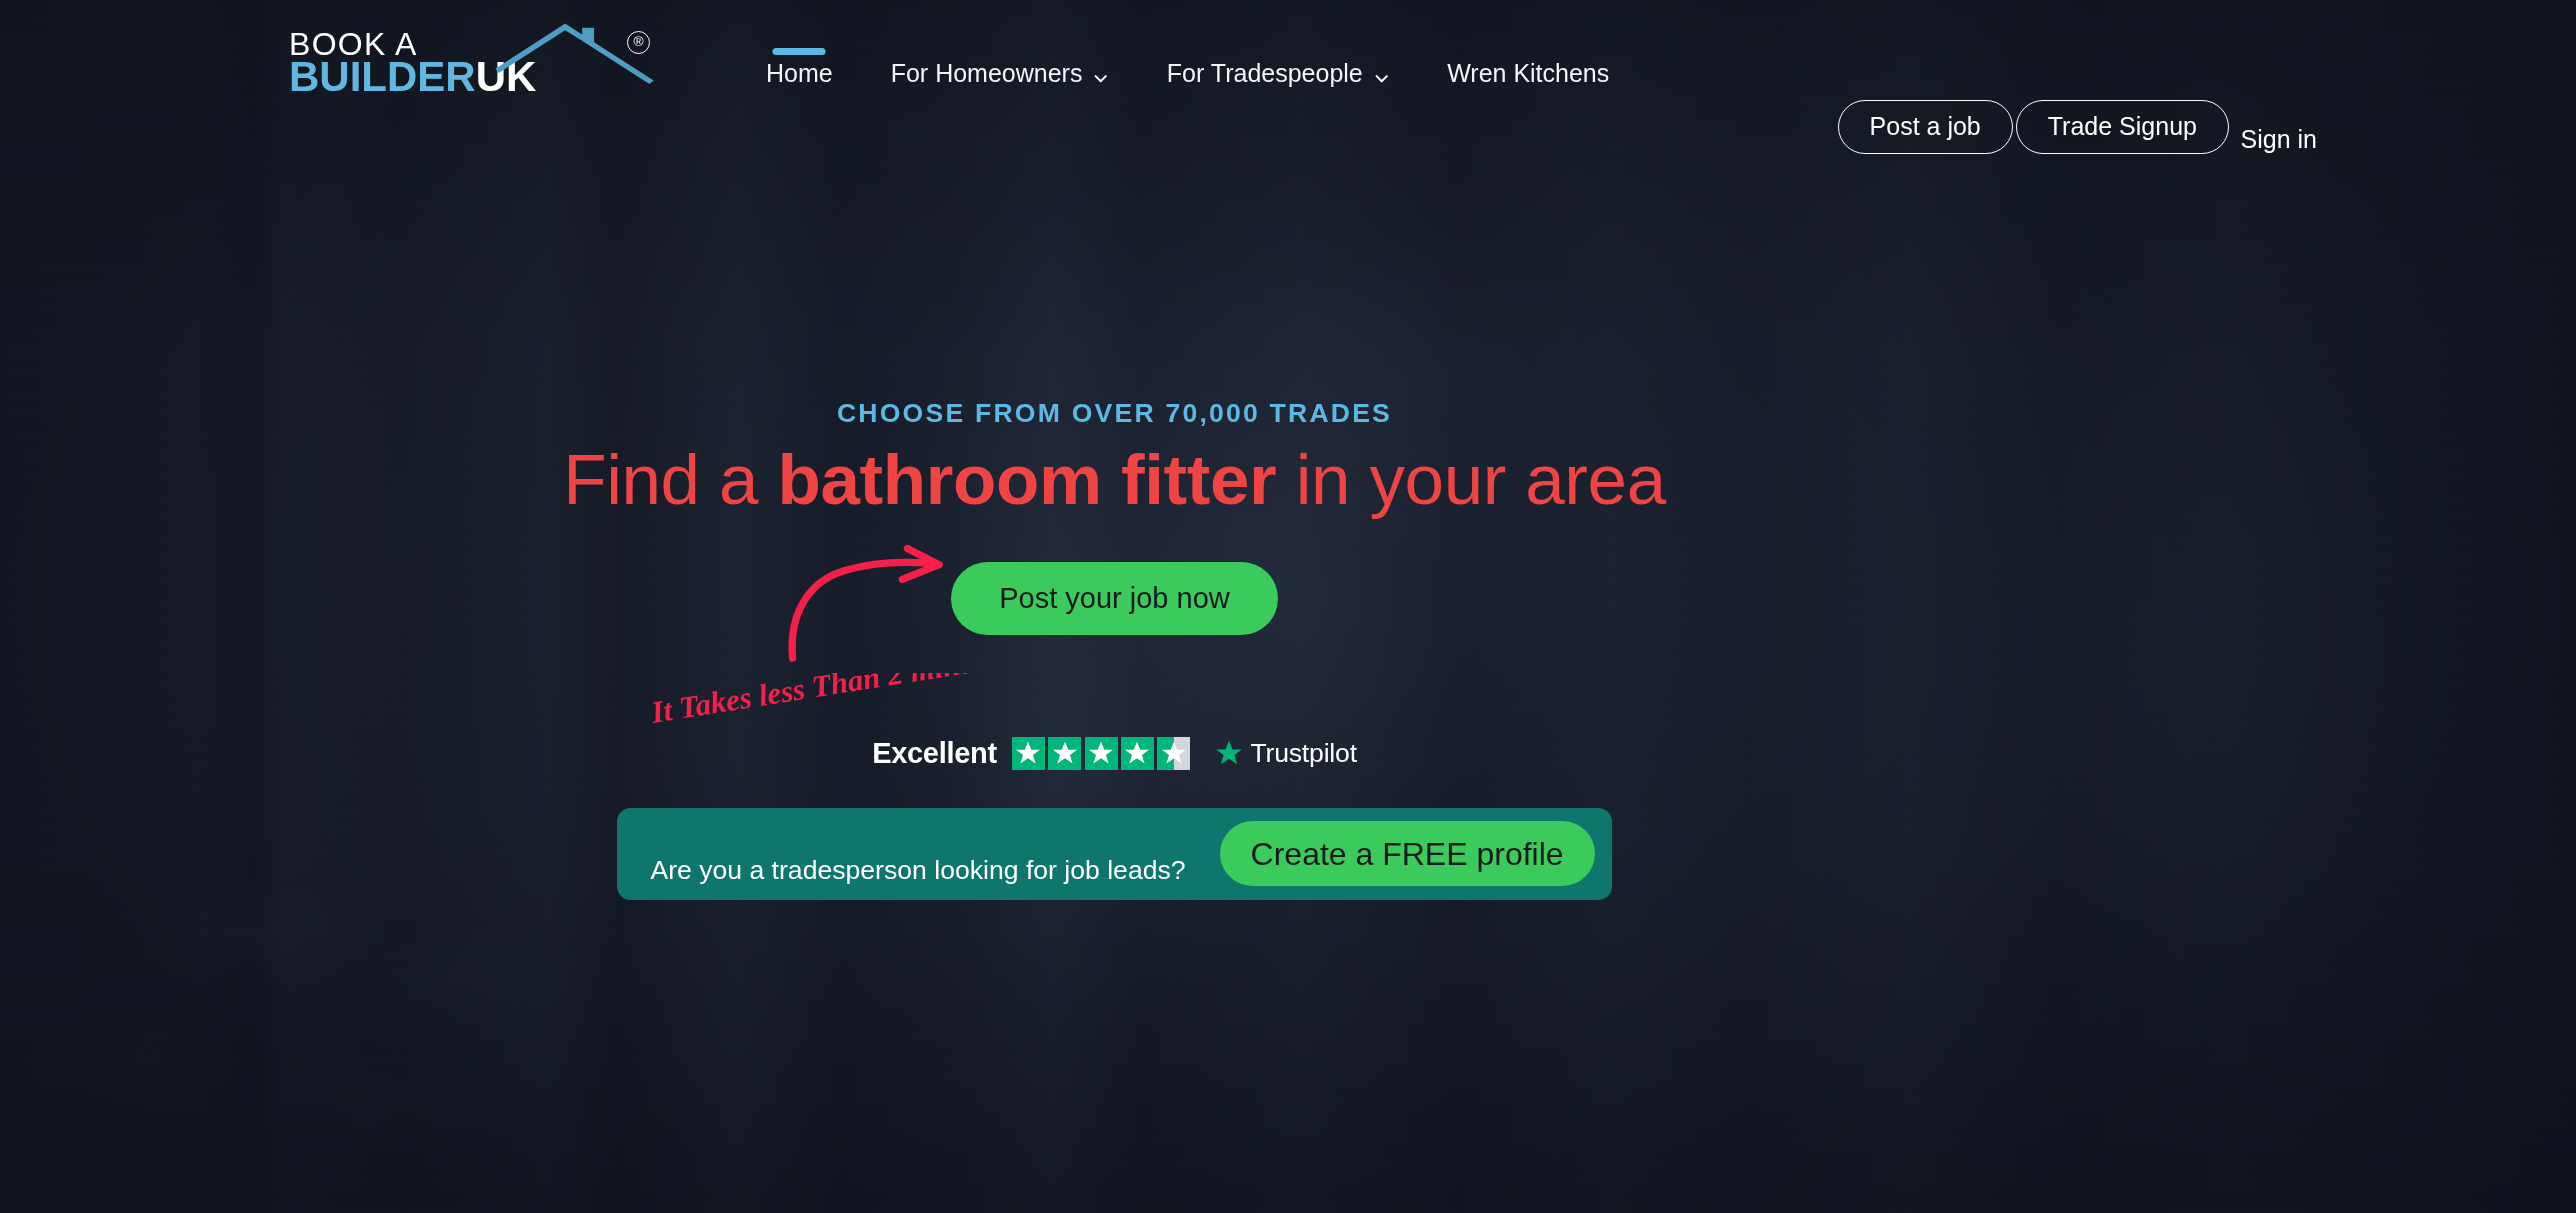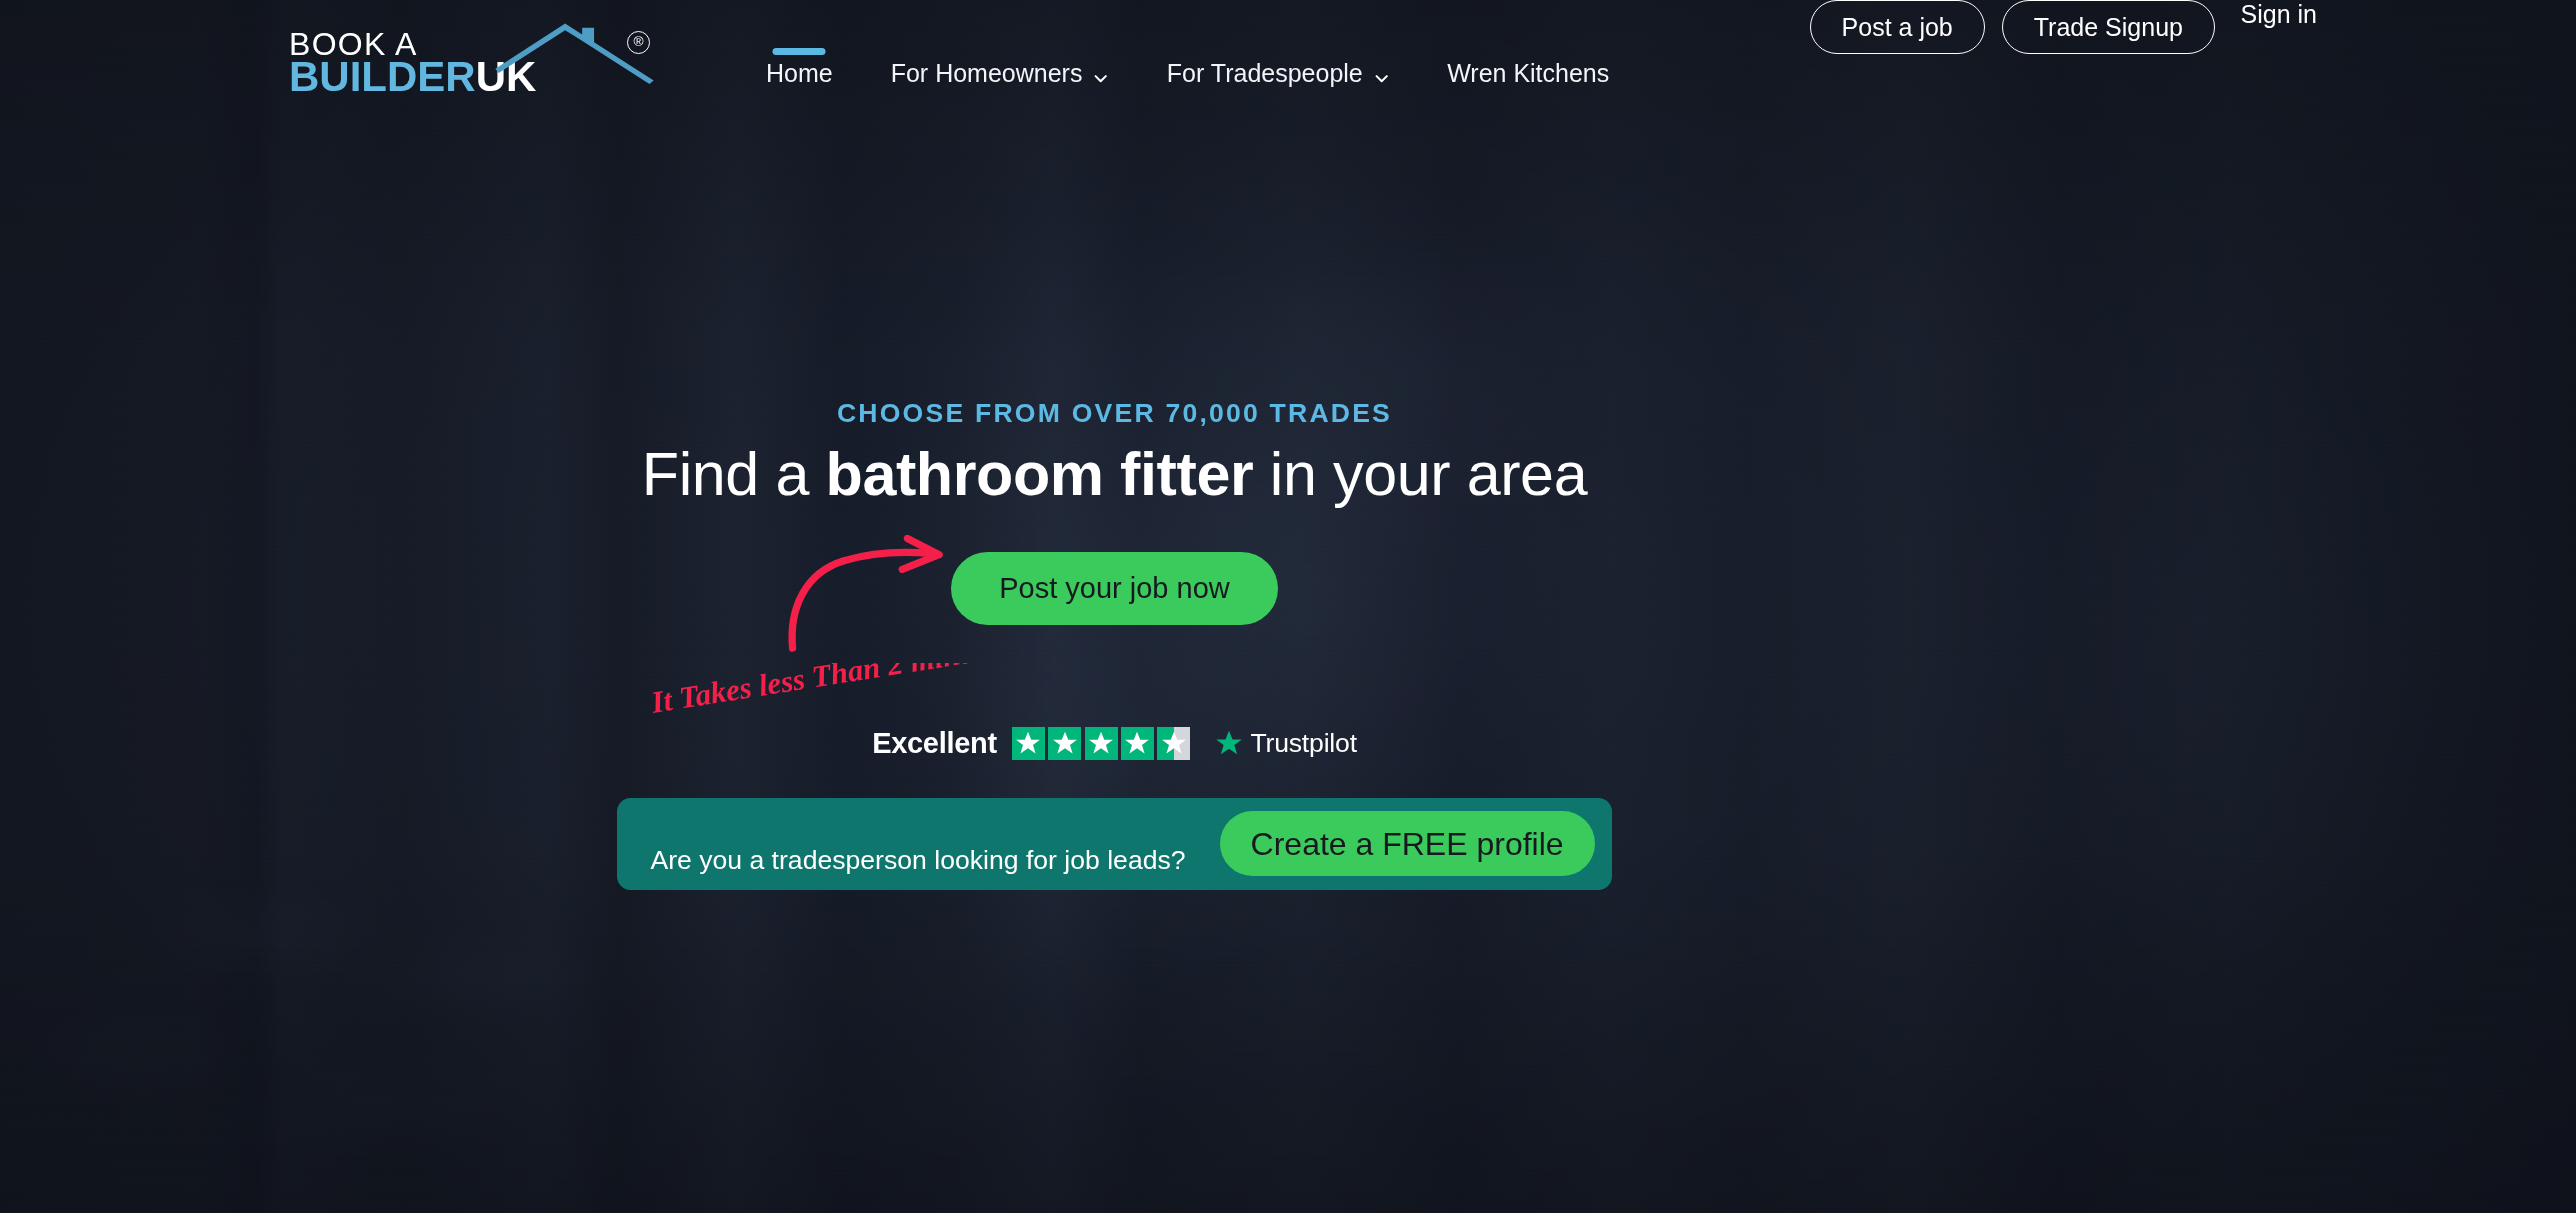--- a/index.html
+++ b/index.html
@@ -84,42 +84,42 @@
     padding:0 29px; white-space:nowrap; display:flex; align-items:center; gap:11px;
     cursor:pointer;
   }
   .nav-item .chev { display:inline-block; width:15.4px; height:15.4px; position:relative; top:-1.7px; }
   .nav-underline {
     position:absolute; left:50%; transform:translateX(-50%);
     bottom:33px; width:53px; height:6.9px; border-radius:4.3px; background:#5cb9e3;
   }
 
   
-  .nav-actions { position:absolute; right:259px; top:0; height:146px; display:flex; align-items:flex-start; gap:17px; }
+  .nav-actions { position:absolute; right:259px; top:8px; height:146px; display:flex; align-items:flex-end; gap:3px; }
   .pill-btn {
     border:1.7px solid #ffffff; border-radius:34px; color:#ffffff;
     font-size:25px; font-weight:400; padding:13.7px 31px; background:transparent;
     white-space:nowrap; cursor:pointer; line-height:1;
     font-family:"Liberation Sans", sans-serif;
   }
   .signin-link { color:#ffffff; font-size:25px; margin-left:8.6px; white-space:nowrap; cursor:pointer; }
 
   
   .hero-content {
     position:absolute; top:4px; left:0; width:2229px; height:1213px; z-index:15;
     display:flex; flex-direction:column; align-items:center;
   }
   .eyebrow {
     margin-top:394px;
     color:#5cb9e3; font-size:26.6px; letter-spacing:2.2px; font-weight:600;
     text-transform:uppercase; white-space:nowrap;
   }
   .headline {
     margin-top:14.6px;
-    color:#ffffff; font-size:61px; line-height:1.0; font-weight:400;
+    color:#ef4444; font-size:71px; line-height:1.0; font-weight:400;
     text-align:center; letter-spacing:-0.4px; white-space:nowrap;
   }
   .headline .hl-strong { font-weight:bold; }
   .headline-line2 { margin-top:19px; }
 
   
   .cta-wrap { position:relative; margin-top:47px; }
   .cta-btn {
     background:#3acb5c; color:#17191f; border:none; border-radius:43px;
     font-size:29px; font-weight:500; padding:22px 48px; cursor:pointer;

